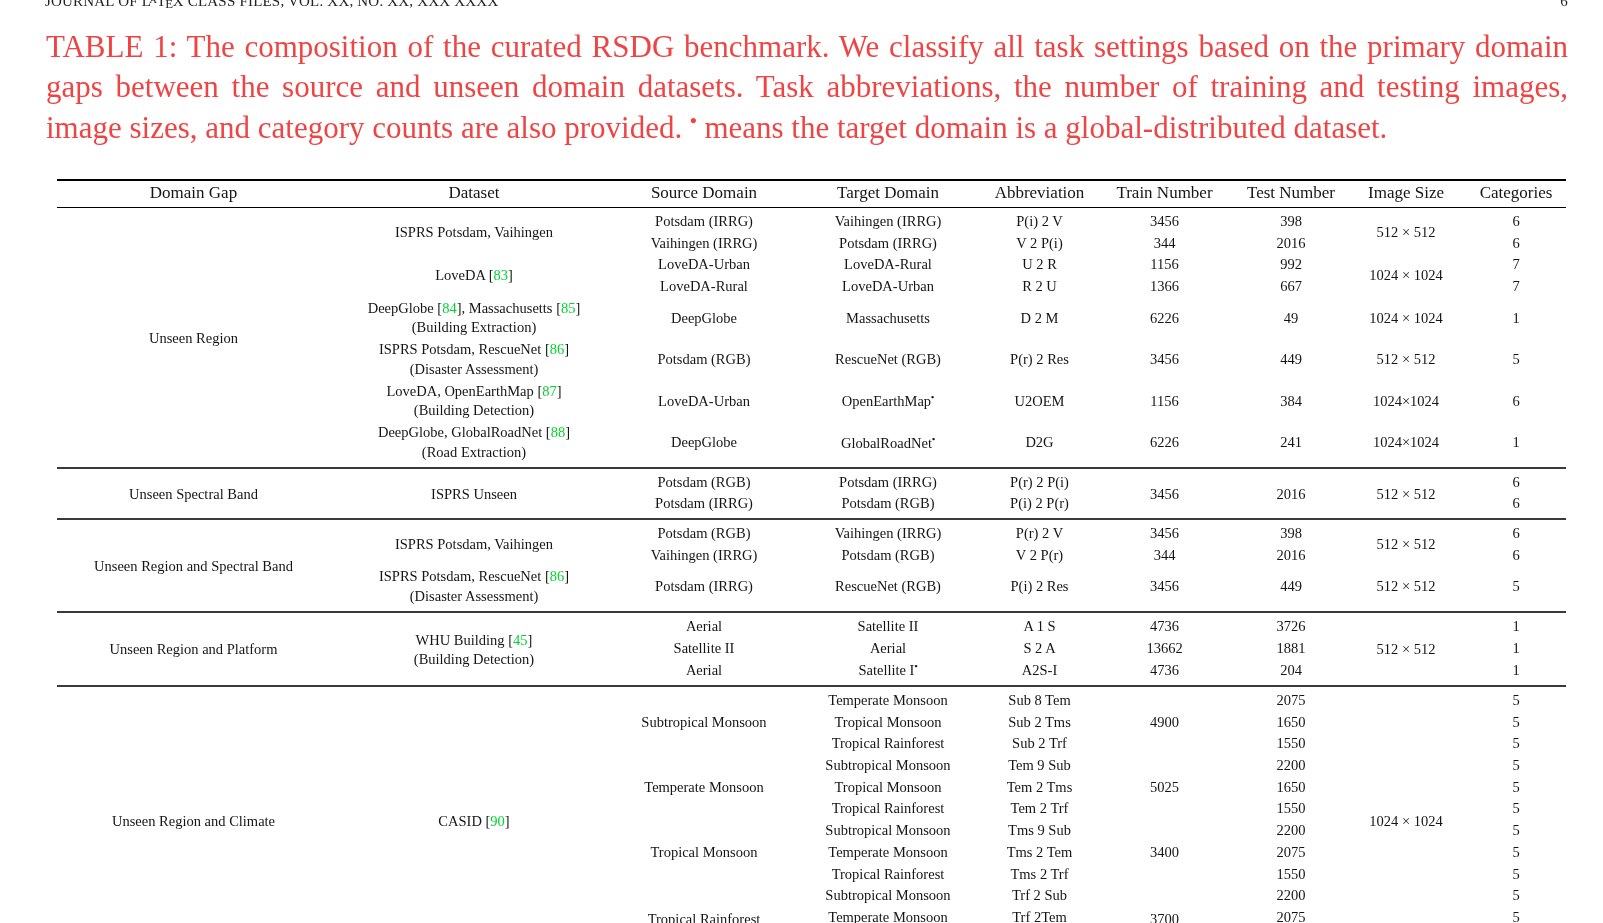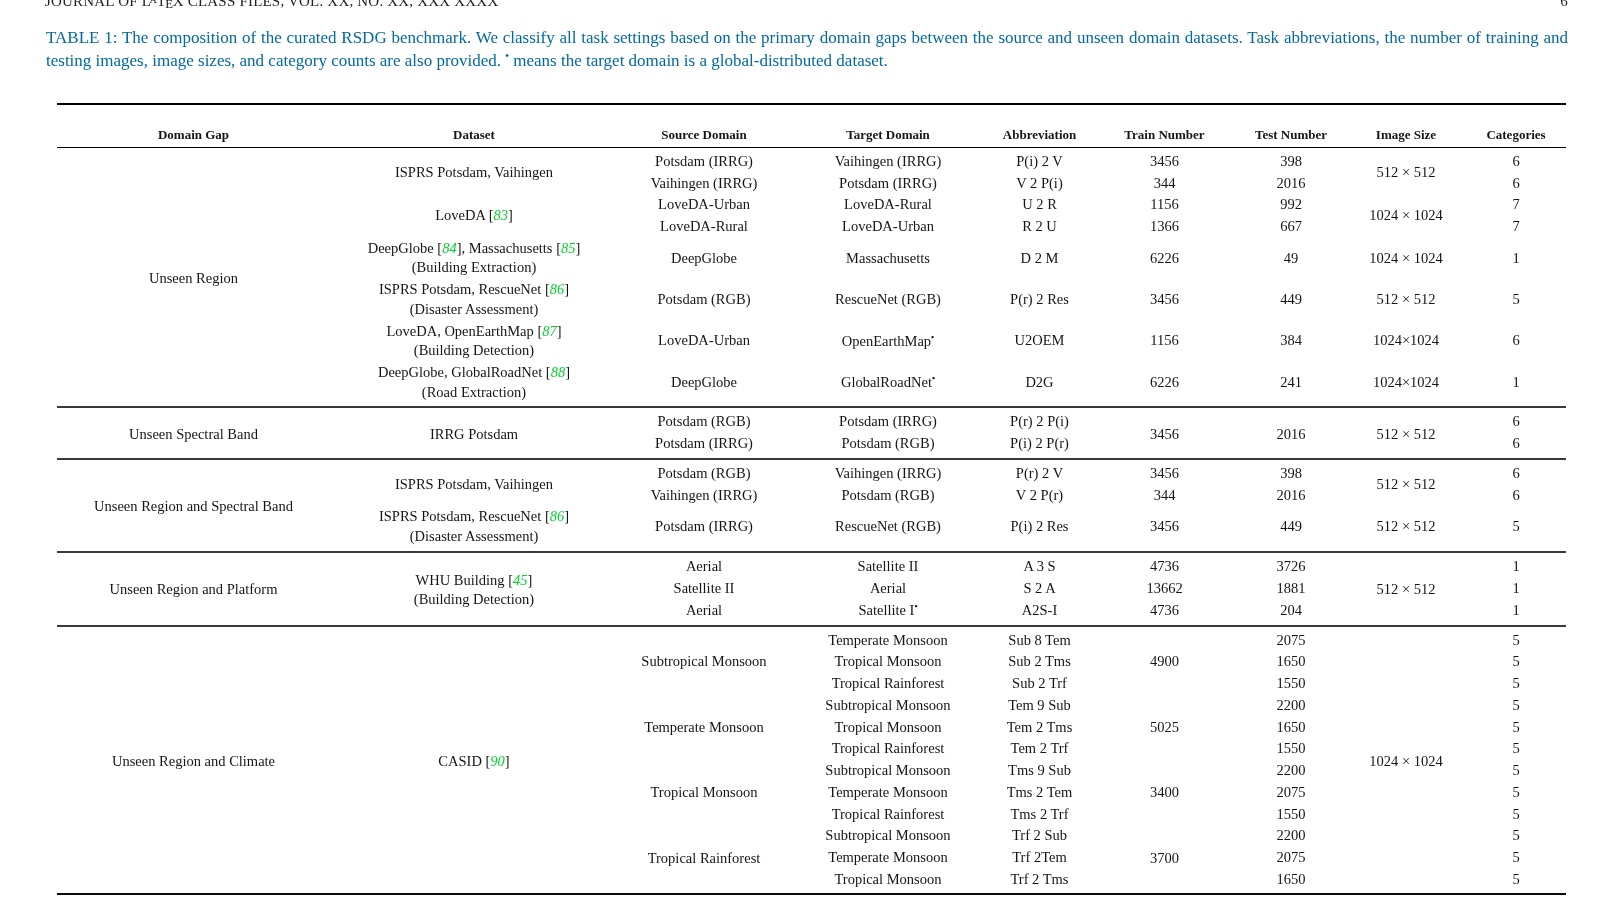--- a/index.html
+++ b/index.html
@@ -8,40 +8,40 @@
     font-family:"Liberation Serif","DejaVu Serif",serif; color:#111;
   }
   .running-header {
     position:absolute; top:-7px; left:45px; width:1523px;
     display:flex; justify-content:space-between; align-items:flex-start;
     font-size:15px; color:#222; letter-spacing:0.2px; white-space:nowrap;
   }
   .lx-a { font-size:68%; vertical-align:0.28em; margin:0 -0.05em 0 -0.14em; }
   .lx-e { font-size:85%; vertical-align:-0.18em; margin:0 -0.03em 0 -0.07em; }
   .caption {
-    margin:27px 35px 0 46px; font-size:17px; line-height:1.3;
-    text-align:justify; color:#0369a1;
+    margin:27px 35px 0 46px; font-size:31px; line-height:1.3;
+    text-align:justify; color:#ef4444;
   }
   .bullet { font-size:62%; vertical-align:super; font-weight:bold; }
   table {
     border-collapse:collapse; table-layout:fixed;
     margin:31px 0 0 57px; width:1509px;
     border-top:2.5px solid #000; border-bottom:2.8px solid #0a0a0a;
     font-size:14.5px; color:#151515;
   }
   thead { border-bottom:1.4px solid #000; }
-  thead th { font-weight:bold; padding:22px 2px 4px; font-size:13px; }
+  thead th { font-weight:normal; padding:2px 2px 4px; font-size:17px; }
   tbody + tbody { border-top:2.3px solid #3a3a3a; }
   td {
     text-align:center; vertical-align:middle;
     padding:1px 3px; line-height:1.36;
   }
   tbody tr:first-child td { padding-top:4px; }
   tbody tr:last-child td { padding-bottom:4px; }
-  .cite { color:var(--cite-color,#00d42e);font-style:italic; }
+  .cite { color:var(--cite-color,#00d42e); }
 </style>
 </head>
 <body>
 
 <div class="running-header">
   <span>JOURNAL OF L<span class="lx-a">A</span>T<span class="lx-e">E</span>X CLASS FILES, VOL. XX, NO. XX, XXX XXXX</span>
   <span>6</span>
 </div>
 
 <p class="caption">TABLE 1: The composition of the curated RSDG benchmark. We classify all task settings based on the primary domain gaps between the source and unseen domain datasets. Task abbreviations, the number of training and testing images, image sizes, and category counts are also provided. <sup class="bullet">•</sup> means the target domain is a global-distributed dataset.</p>
@@ -146,21 +146,21 @@
         <td>D2G</td>
         <td>6226</td>
         <td>241</td>
         <td>1024×1024</td>
         <td>1</td>
       </tr>
     </tbody>
     <tbody>
       <tr>
         <td rowspan="2">Unseen Spectral Band</td>
-        <td rowspan="2">IRRG Potsdam</td>
+        <td rowspan="2">ISPRS Unseen</td>
         <td>Potsdam (RGB)</td>
         <td>Potsdam (IRRG)</td>
         <td>P(r) 2 P(i)</td>
         <td rowspan="2">3456</td>
         <td rowspan="2">2016</td>
         <td rowspan="2">512 × 512</td>
         <td>6</td>
       </tr>
       <tr>
         <td>Potsdam (IRRG)</td>
@@ -199,21 +199,21 @@
         <td>512 × 512</td>
         <td>5</td>
       </tr>
     </tbody>
     <tbody>
       <tr>
         <td rowspan="3">Unseen Region and Platform</td>
         <td rowspan="3">WHU Building [<span class="cite">45</span>]<br>(Building Detection)</td>
         <td>Aerial</td>
         <td>Satellite II</td>
-        <td>A 3 S</td>
+        <td>A 1 S</td>
         <td>4736</td>
         <td>3726</td>
         <td rowspan="3">512 × 512</td>
         <td>1</td>
       </tr>
       <tr>
         <td>Satellite II</td>
         <td>Aerial</td>
         <td>S 2 A</td>
         <td>13662</td>

